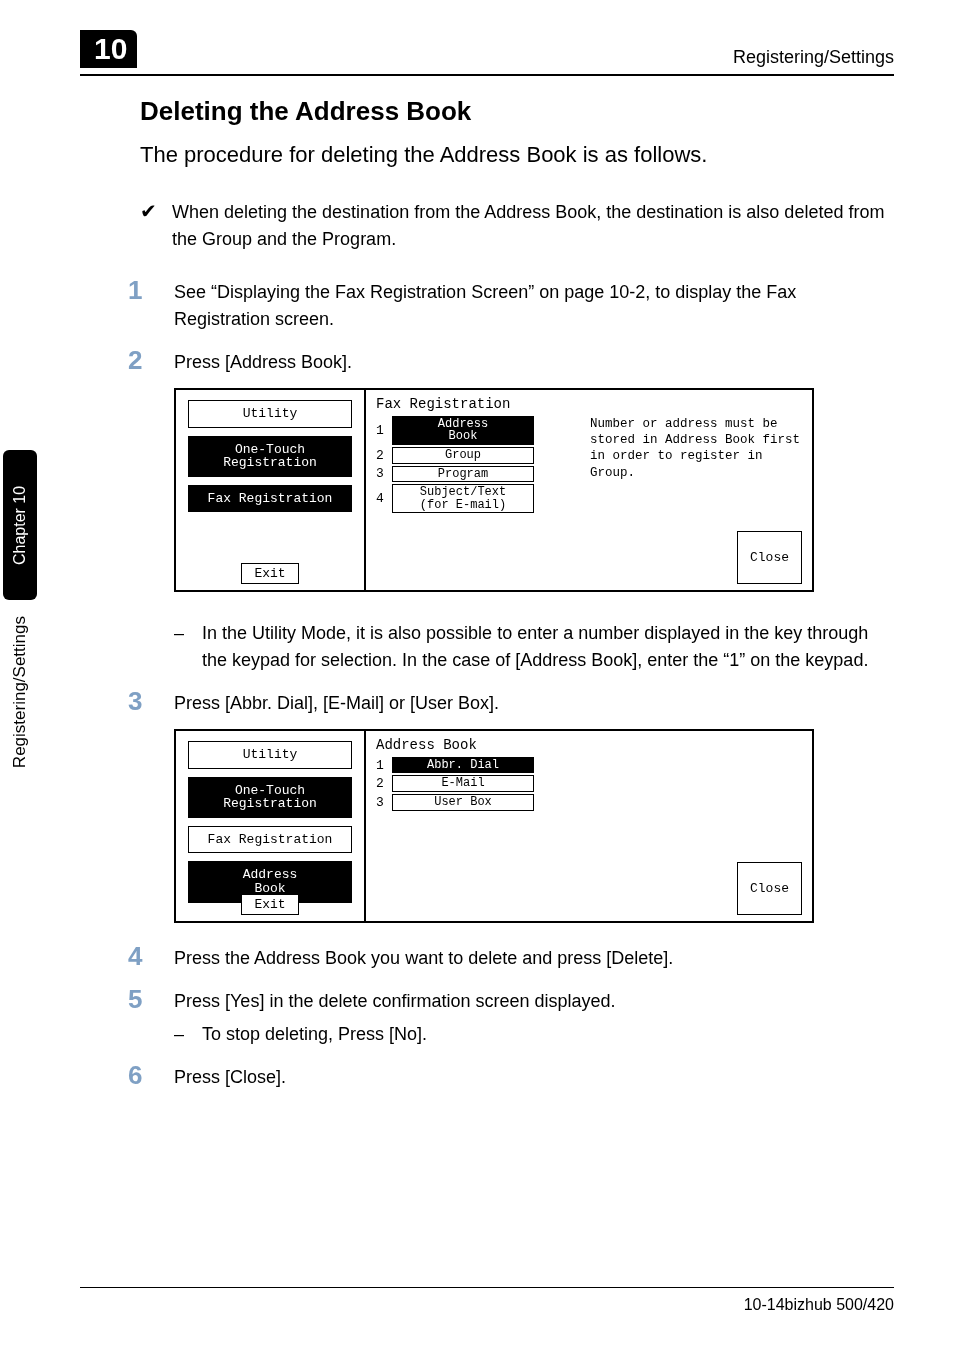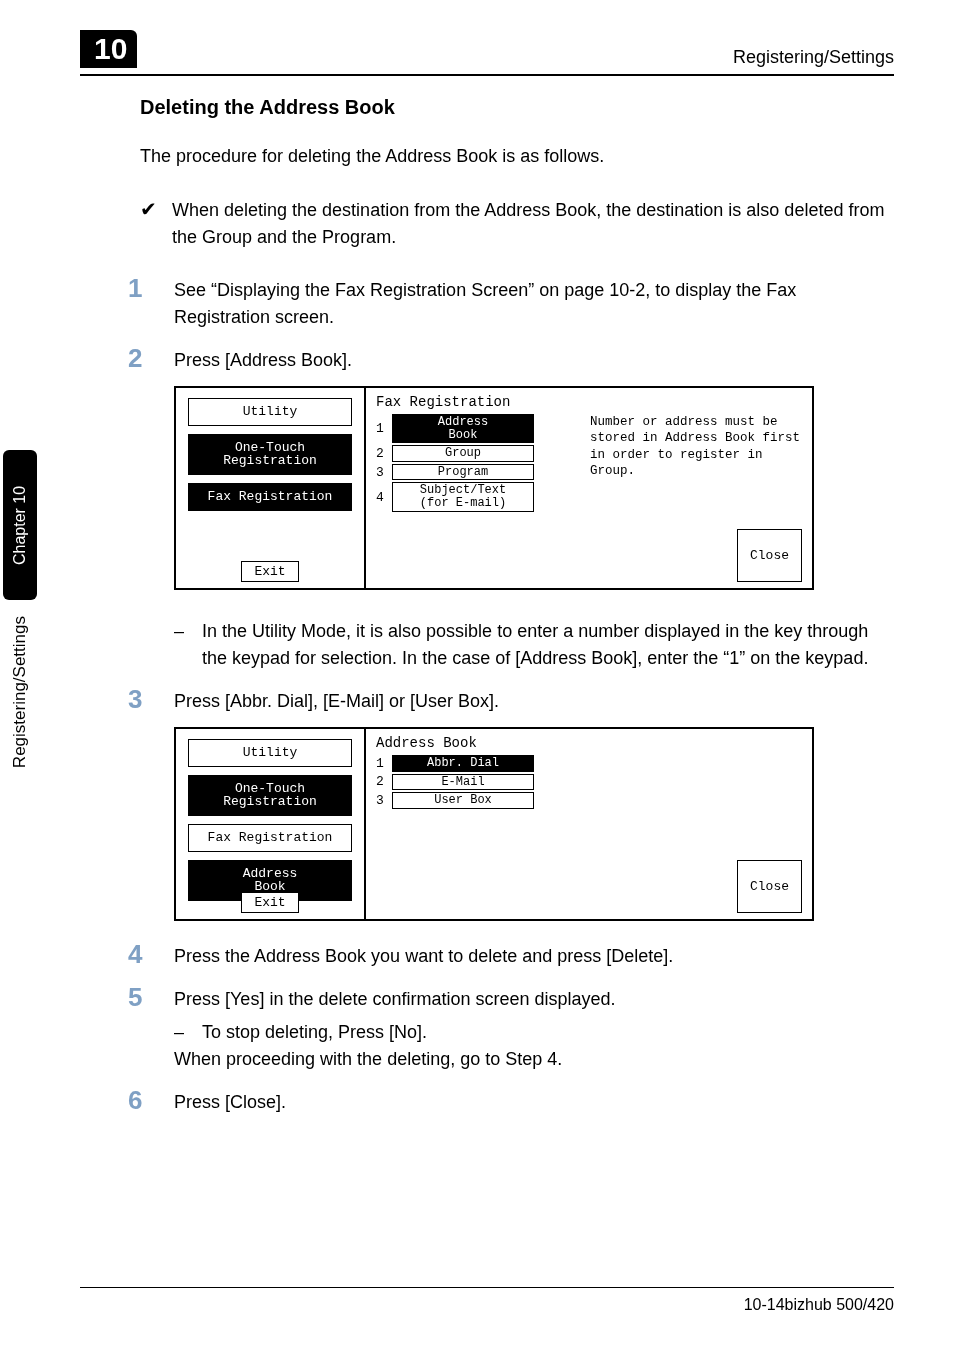--- a/index.html
+++ b/index.html
@@ -1,22 +1,22 @@
 <!DOCTYPE html>
 <html><head>
 <meta charset="utf-8">
 <style>
   html,body{margin:0;padding:0;background:#fff;font-family:Helvetica,Arial,sans-serif;color:#000}
   .page{width:954px;height:1352px;position:relative;box-sizing:border-box;padding:30px 60px 30px 80px}
   .header{display:flex;align-items:flex-end;justify-content:space-between}
   .chapnum-box{background:#000;color:#fff;padding:2px 10px 2px 14px;font-size:30px;font-weight:bold;border-top-right-radius:6px}
   .running{font-size:18px}
   .hr{border:0;border-top:2px solid #000;margin:6px 0 20px 0}
-  .section-title{font-weight:bold;font-size:20px;margin:12px 0 24px 60px}
-  .body-text{font-size:18px;margin:0 0 28px 60px;line-height:1.45}
+  .section-title{font-weight:bold;font-size:26px;margin:12px 0 12px 60px}
+  .body-text{font-size:22px;margin:0 0 28px 60px;line-height:1.45}
   .check-row{display:flex;margin:0 0 22px 60px}
   .check{width:32px;font-size:20px;flex:none}
   .check-text{font-size:18px;line-height:1.5}
   .step-row{display:flex;margin:0 0 12px 48px}
   .step-num{width:46px;font-size:26px;font-weight:bold;color:#7fa0c4;flex:none}
   .step-text{font-size:18px;line-height:1.5;padding-top:4px}
   .sub-dash{display:flex;margin:6px 0 0 0}
   .dash{width:28px;flex:none}
   .img-holder{margin:8px 0 18px 94px}
   .side-tab{position:absolute;left:0;top:450px;width:40px;height:380px;display:flex;flex-direction:column;align-items:center}
@@ -156,21 +156,20 @@
   </div>
 
   <div class="step-row">
     <div class="step-num">5</div>
     <div class="step-text">
       <div>Press [Yes] in the delete confirmation screen displayed.</div>
       <div class="sub-dash">
         <div class="dash">–</div>
         <div>To stop deleting, Press [No].</div>
       </div>
-      <div>When proceeding with the deleting, go to Step 4.</div>
     </div>
   </div>
 
   <div class="step-row">
     <div class="step-num">6</div>
     <div class="step-text">Press [Close].</div>
   </div>
 
   <div class="side-tab">
     <div class="tab-black">Chapter 10</div>

